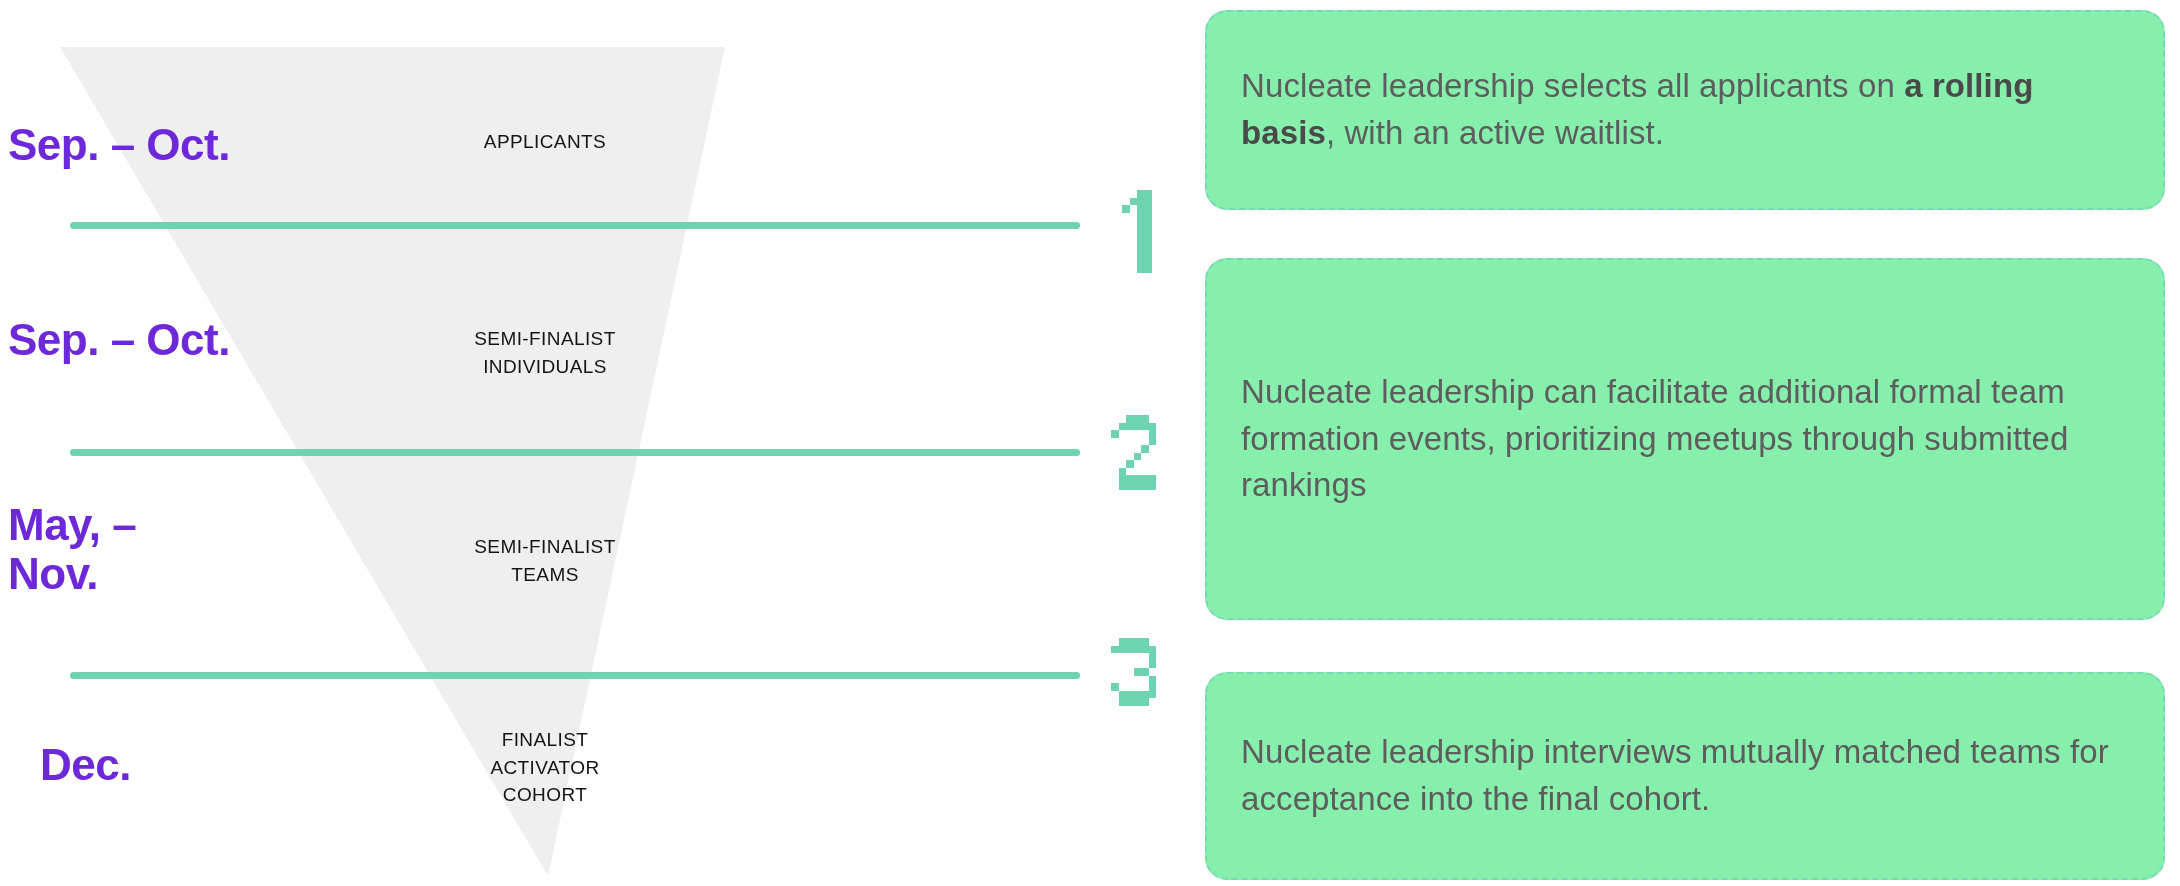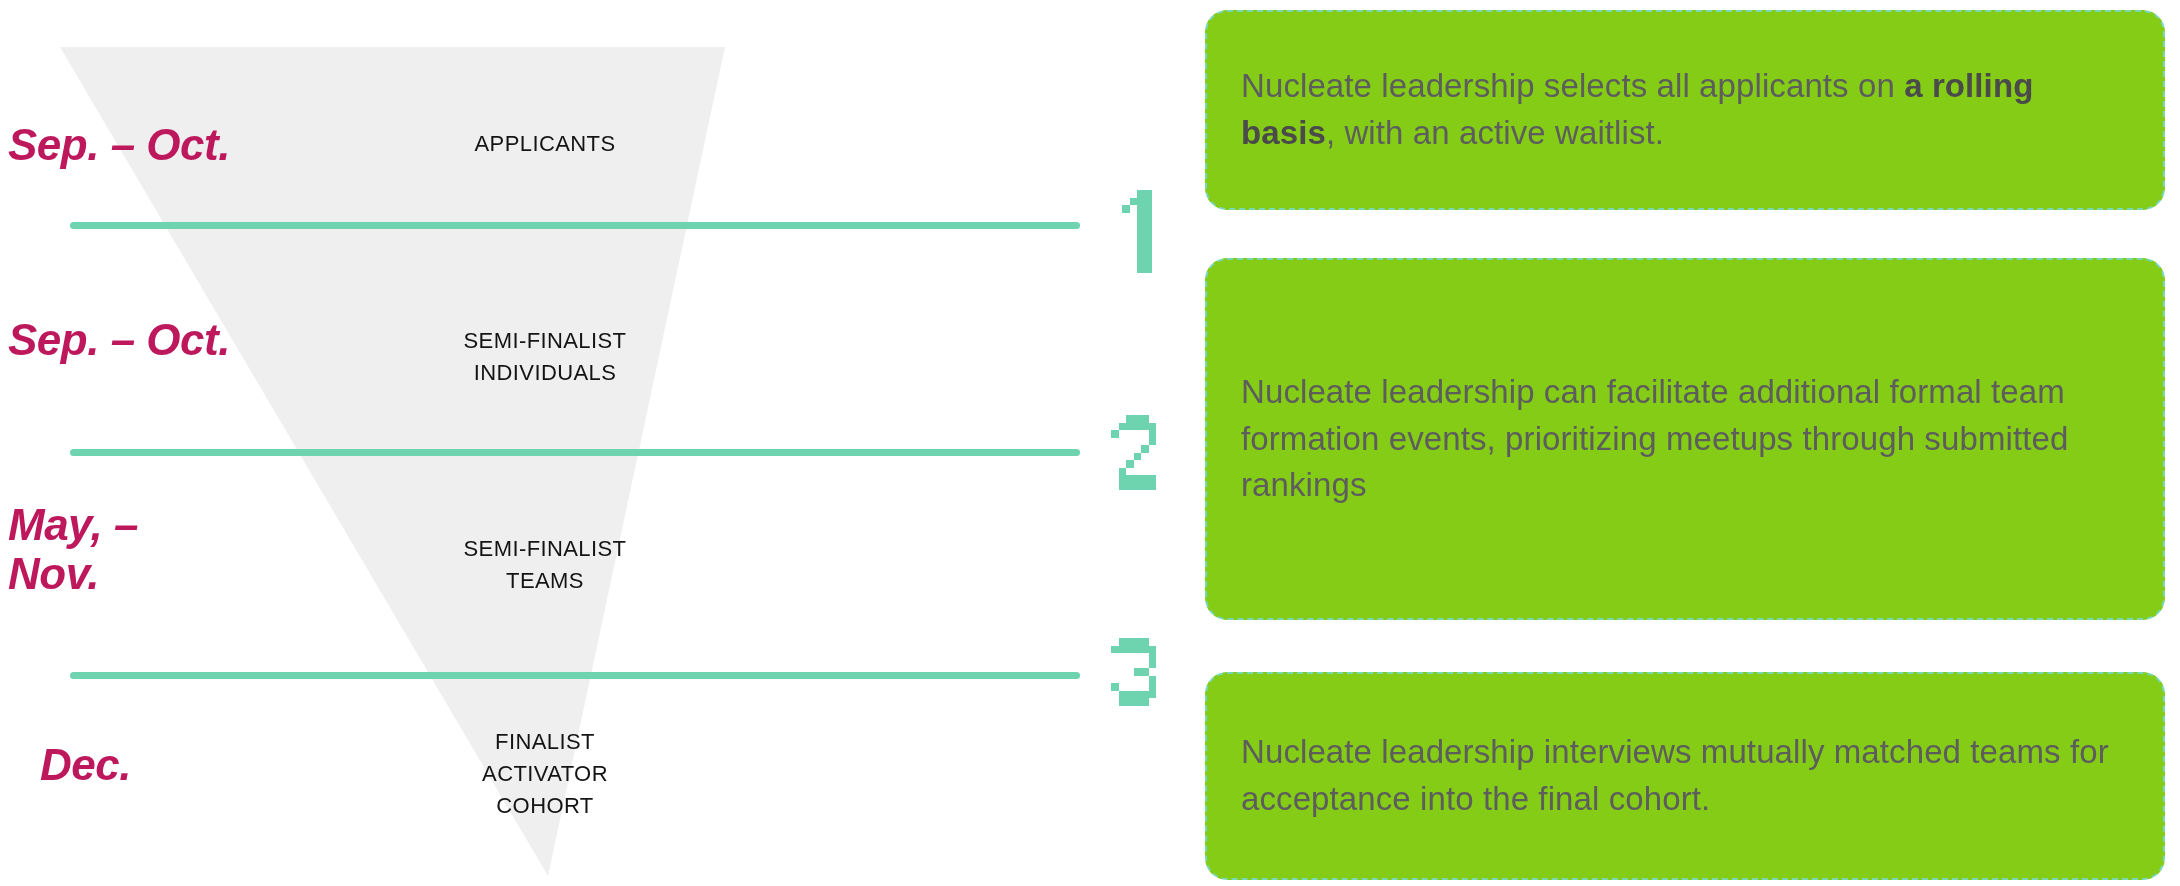--- a/index.html
+++ b/index.html
@@ -26,41 +26,40 @@
     left: 0; top: 0;
     width: 800px; height: 886px;
     pointer-events: none;
   }
   .funnel-svg { display: block; }
 
   
   .date-label {
     position: absolute;
     left: 8px;
-    color: #be185d;
+    color: #6d28d9;
     font-size: 44px;
     font-weight: 700;
     letter-spacing: -0.5px;
     line-height: 1.12;
     white-space: pre-line;
-    font-style: italic;
   }
   .date-1 { top: 120px; }
   .date-2 { top: 315px; }
   .date-3 { top: 500px; }
   .date-4 { top: 740px; margin-left: 32px; }
 
   
   .stage-label {
     position: absolute;
     width: 420px;
     text-align: center;
     left: 335px;
     color: #141414;
-    font-size: 22px;
+    font-size: 19px;
     font-weight: 400;
     letter-spacing: 0.4px;
     line-height: 1.45;
     white-space: pre-line;
   }
   .stage-1 { top: 128px; }
   .stage-2 { top: 325px; }
   .stage-3 { top: 533px; }
   .stage-4 { top: 726px; }
 
@@ -96,21 +95,21 @@
     top: 0;
     width: 960px;
     height: 886px;
   }
   .note-card {
     position: absolute;
     left: 0;
     width: 960px;
     border: 2px dashed #77d8b6;
     border-radius: 22px;
-    background: #84cc16;
+    background: #86efac;
     padding: 26px 34px;
     display: flex;
     flex-direction: column;
     justify-content: center;
   }
   .note-1 { top: 10px;  height: 200px; }
   .note-2 { top: 258px; height: 362px; }
   .note-3 { top: 672px; height: 208px; }
 
   .note-para {

